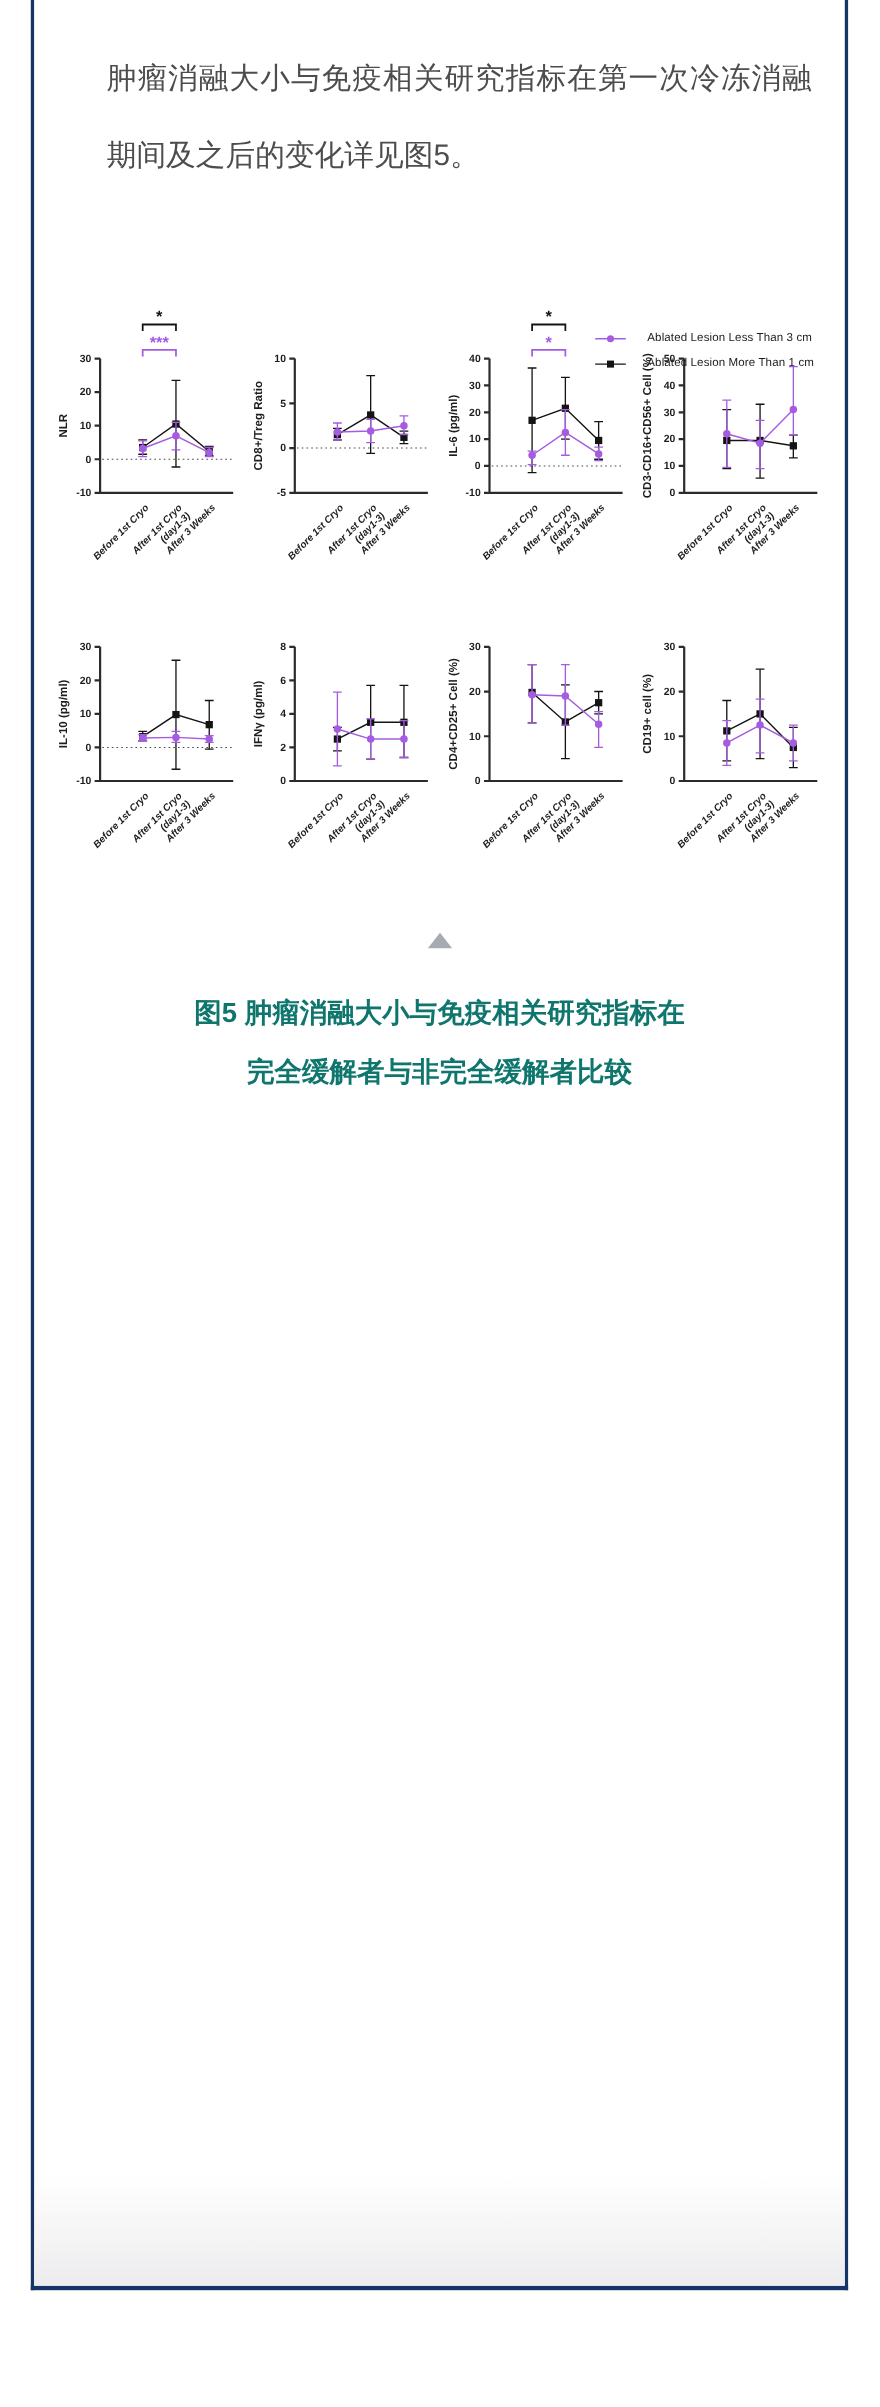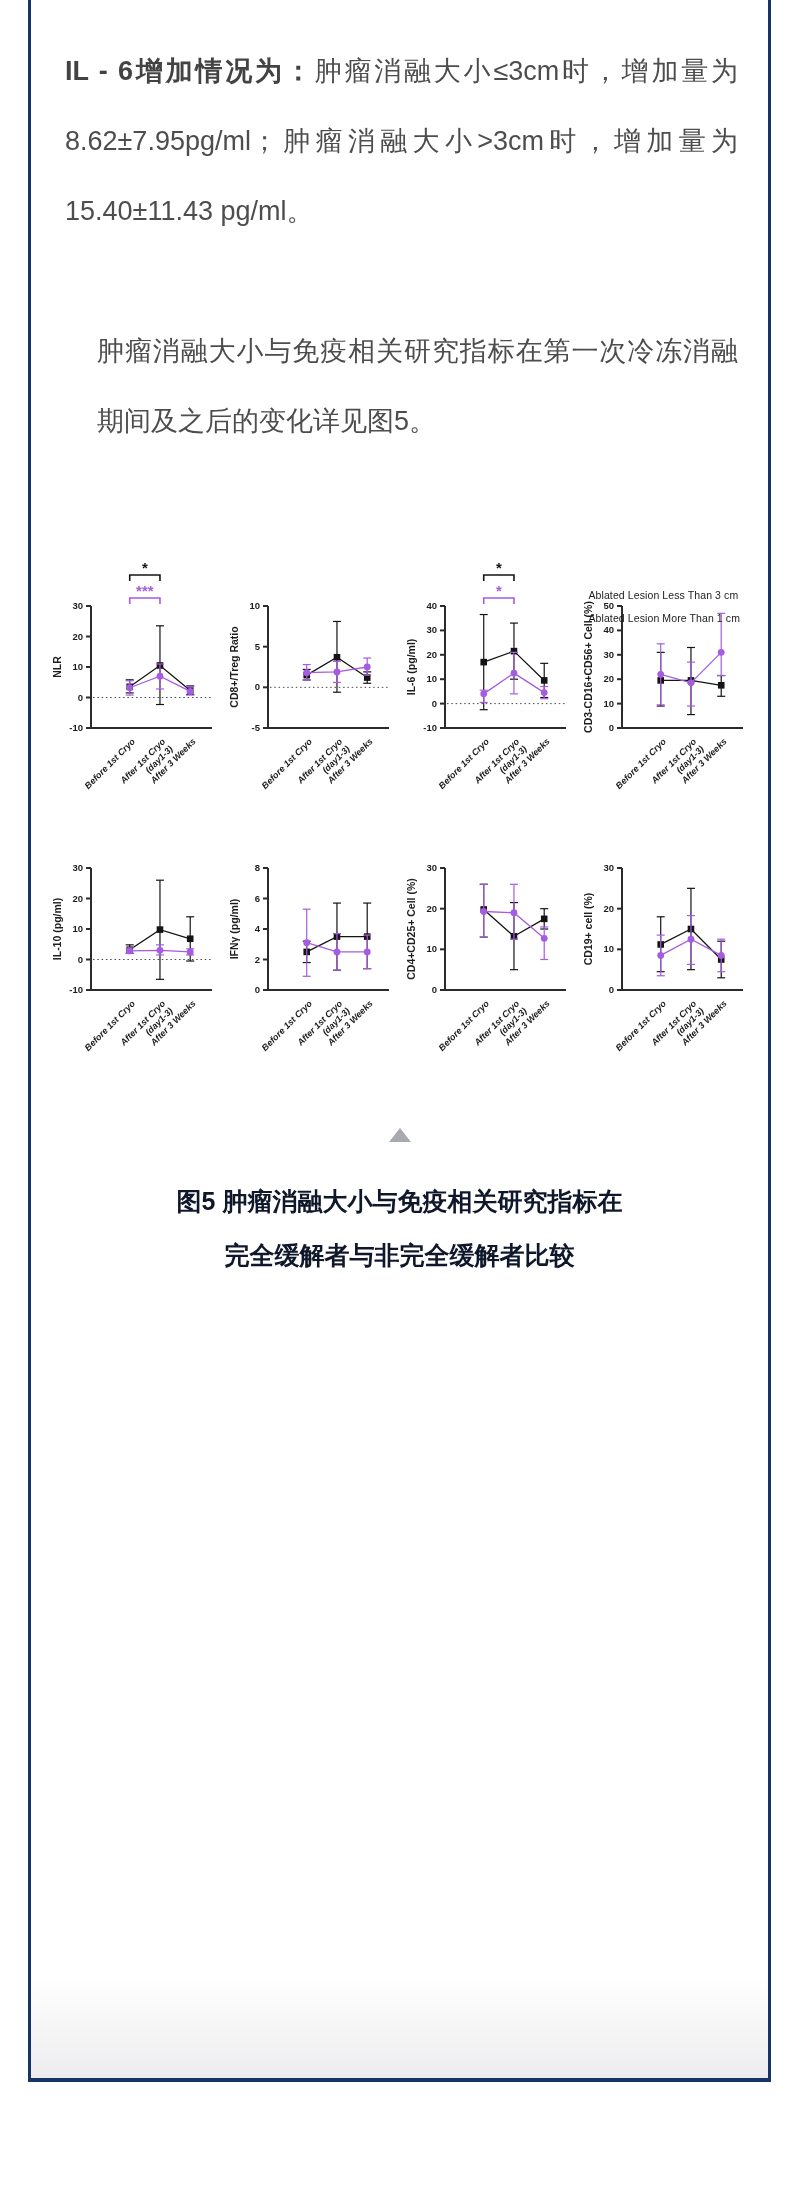--- a/index.html
+++ b/index.html
@@ -24,43 +24,42 @@
     padding:36px 30px 0 34px;
     color:#4d4d4d; font-size:27px; line-height:70px;
     text-align:justify;
   }
   p.para { margin:0 0 70px 0; }
   p.para:last-child { margin-bottom:0;margin-left:32px; }
   .lead { font-weight:bold; color:#434343; }
 
   .figure { position:relative; margin-top:98px; padding:0 14px; }
   .legend { position:absolute; top:16px; right:28px; z-index:2; }
-  .legend-item { display:flex; align-items:flex-start; gap:19px; height:23px;flex-direction:column; }
+  .legend-item { display:flex; align-items:flex-end; gap:19px; height:23px; }
   .legend-label { font-size:10.5px; color:#1c1c1c; letter-spacing:0.1px; }
   .charts-row { display:flex; justify-content:space-between; padding:0 4px; }
   .charts-row + .charts-row { margin-top:14px; }
   .panel-svg { display:block; }
 
   .triangle {
     width:0; height:0; margin:64px auto 0;
     border-left:11px solid transparent; border-right:11px solid transparent;
     border-bottom:14px solid #a7abb1;
   }
   .caption {
     margin-top:32px; text-align:center;
-    font-weight:bold; color:#0f172a; font-size:25px; line-height:54px;
+    font-weight:bold; color:#0f766e; font-size:25px; line-height:54px;
   }
 </style>
 </head>
 <body>
 
 <div class="content-box">
 
   <div class="text-col">
-    <p class="para"><span class="lead">IL - 6增加情况为：</span><span>肿瘤消融大小≤3cm时，增加量为8.62±7.95pg/ml；肿瘤消融大小&gt;3cm时，增加量为15.40±11.43 pg/ml。</span></p>
     <p class="para"><span>肿瘤消融大小与免疫相关研究指标在第一次冷冻消融期间及之后的变化详见图5。</span></p>
   </div>
 
   <div class="figure">
     <div class="legend" id="legend">
         <div class="legend-item">
           <svg width="28" height="10">
             <line x1="0" y1="5" x2="28" y2="5" stroke="#a55ce0" stroke-width="1.3"></line>
             <circle cx="14" cy="5" r="3.2" fill="#a55ce0"></circle>
           </svg>

